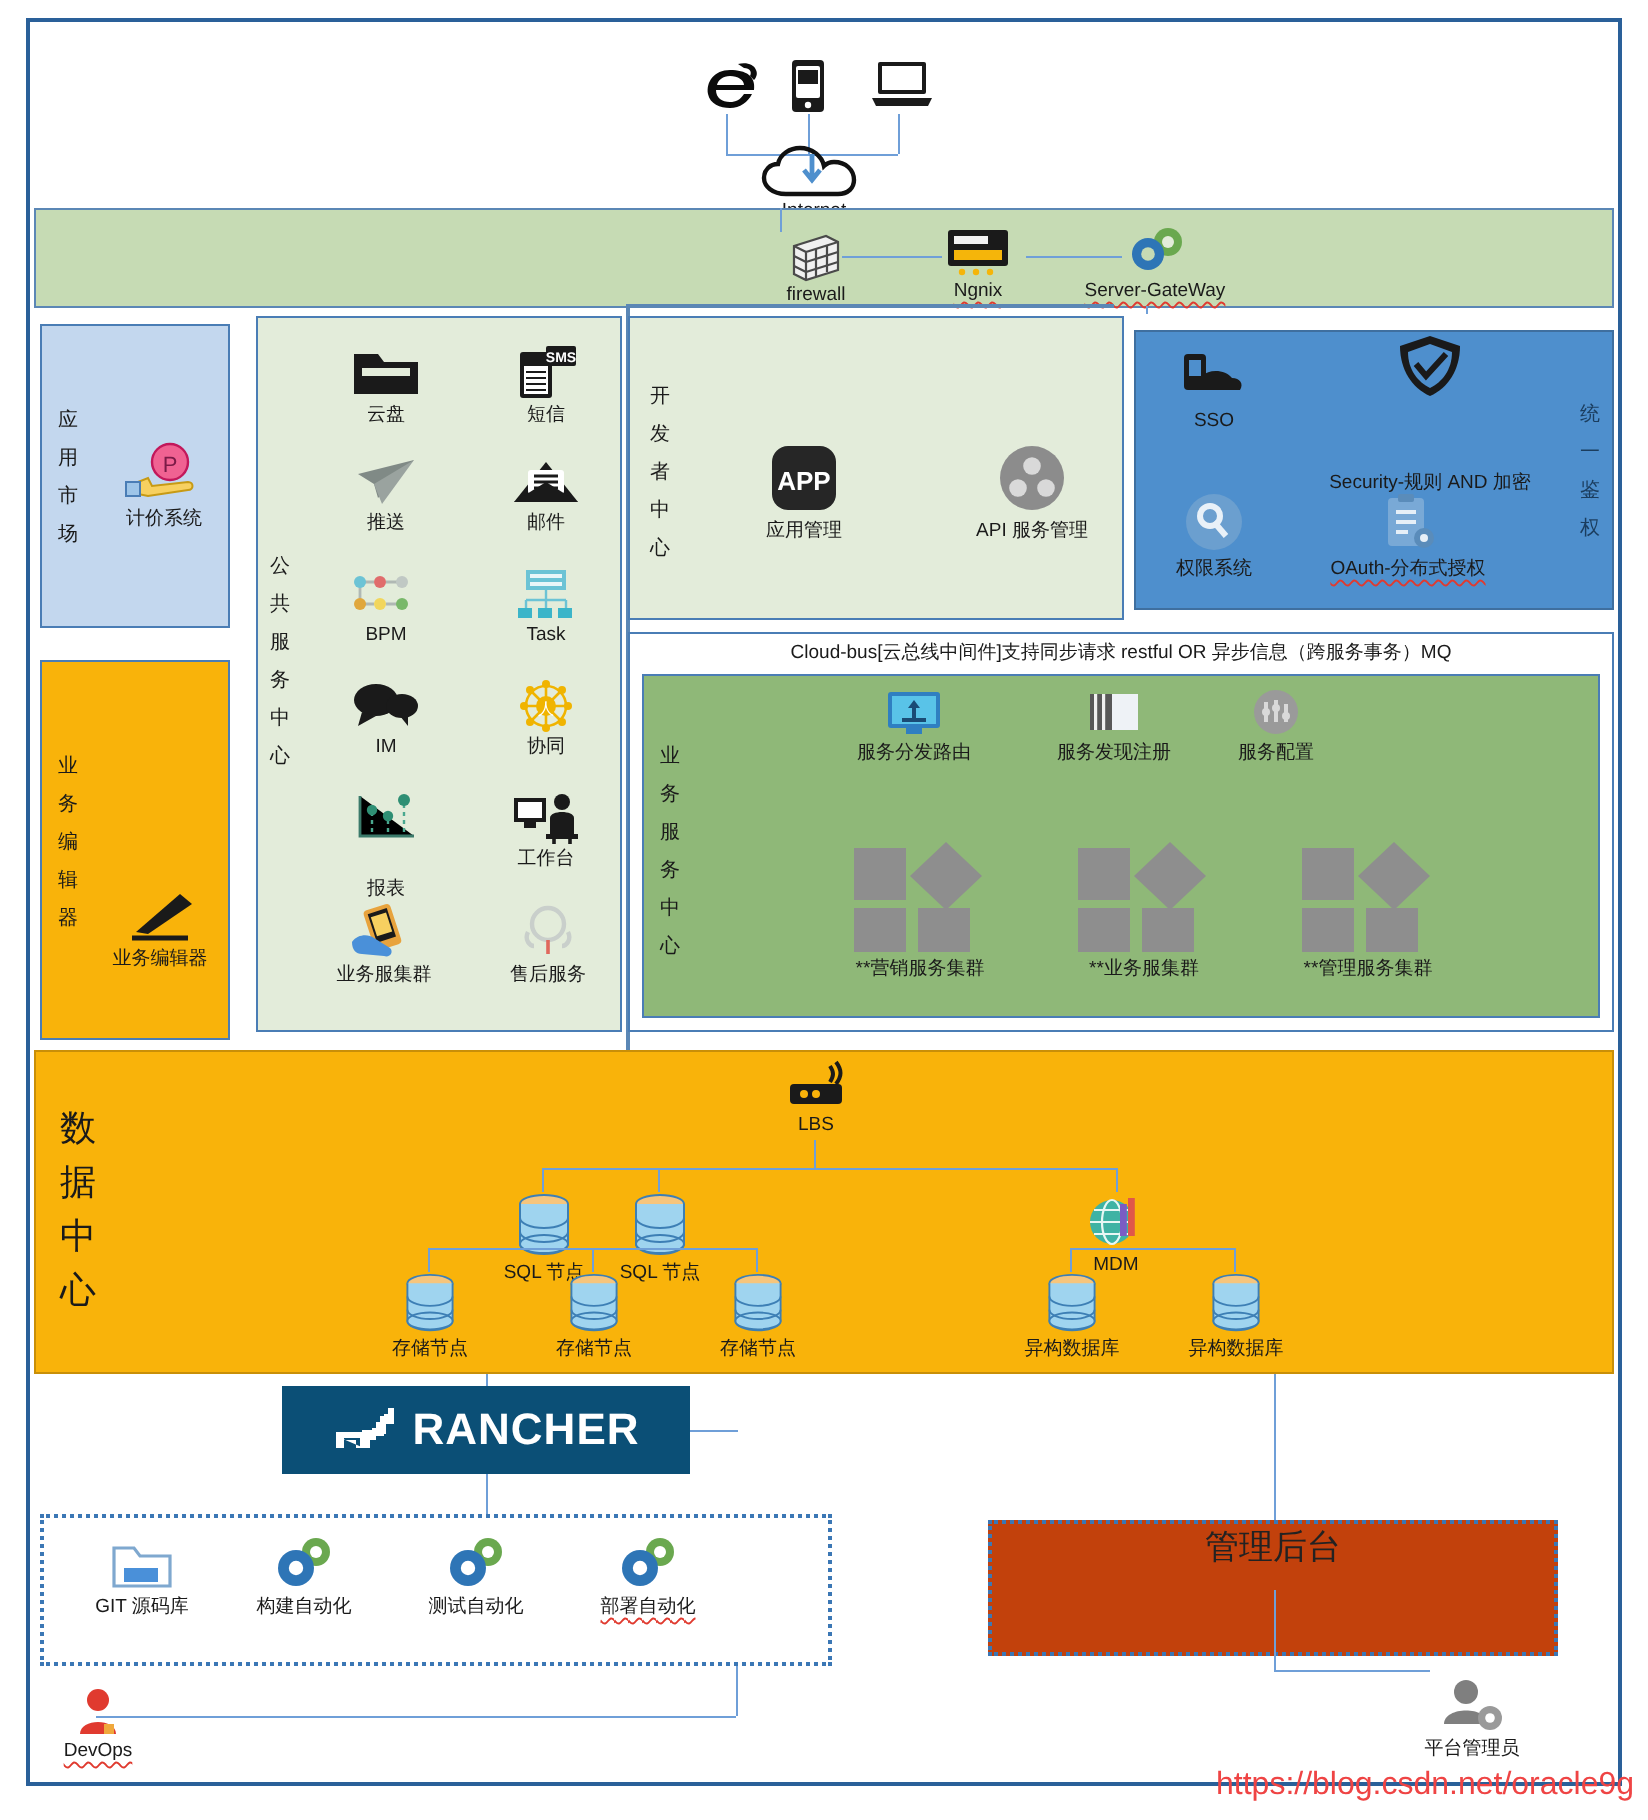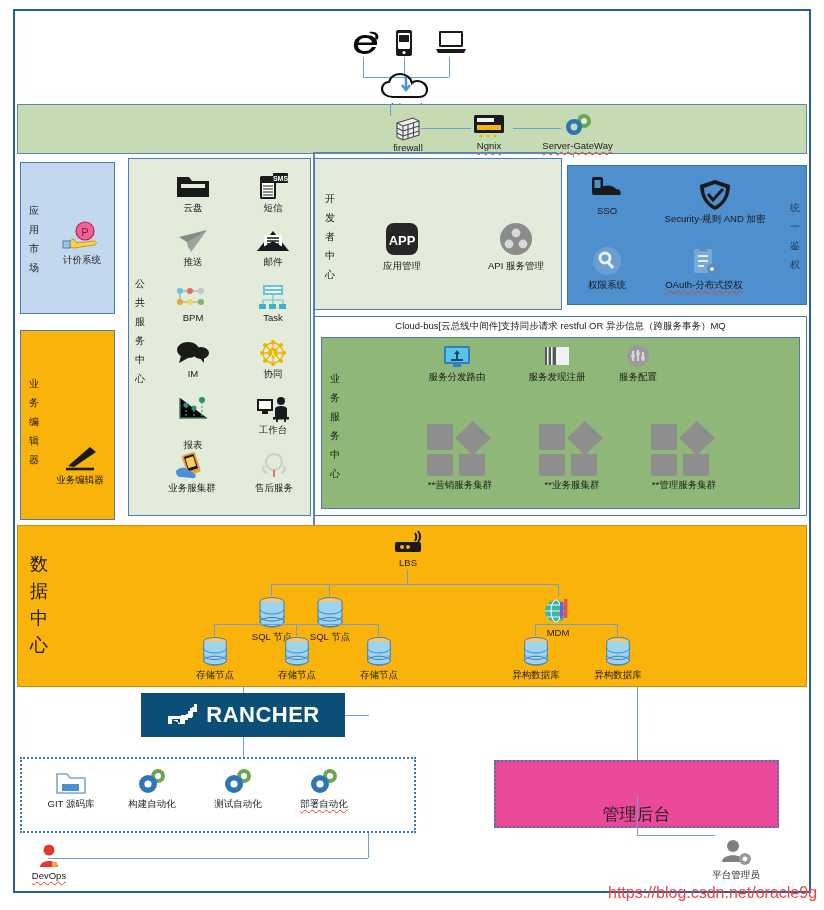--- a/index.html
+++ b/index.html
@@ -76,22 +76,22 @@
     position:absolute; left:141px; top:693px; width:204px; height:44px;
     background:#0b4f76; display:flex; align-items:center; justify-content:center; gap:6px;
   }
   #rancher-box .rtext { color:#fff; font-size:22px; font-weight:bold; letter-spacing:0.5px; }
   #devops-box {
     position:absolute; left:20px; top:757px; width:396px; height:76px;
     border:2px dotted #3b77b5; background:#fff;
   }
   #admin-box {
     position:absolute; left:494px; top:760px; width:285px; height:68px;
-    border:2px dotted #3b77b5; background:#ec4899;
-    display:flex; align-items:flex-end; justify-content:center;
+    border:2px dotted #3b77b5; background:#c2410c;
+    display:flex; align-items:flex-start; justify-content:center;
   }
   #admin-box .atext { font-size:17px; color:#222; }
 
   
   #ie-icon { position:absolute; left:336px; top:18px; }
   #mobile-icon { position:absolute; left:378px; top:18px; }
   #laptop-icon { position:absolute; left:420px; top:18px; }
   #internet-cell { position:absolute; left:362px; top:60px; width:60px; }
 
   
@@ -472,21 +472,21 @@
       <div class="ico">
         <svg width="38" height="30" viewBox="0 0 38 30">
           <rect x="4" y="3" width="11" height="18" rx="2" fill="#1a1a1a"></rect>
           <rect x="6.5" y="6" width="6" height="8" fill="#4e8fcd"></rect>
           <path d="M13 14 C17 10 25 11 28 15 C32 15 34 18 32 21 L13 21 Z" fill="#1a1a1a"></path>
         </svg>
       </div>
       <div class="lbl">SSO</div>
     </div>
 
-    <div class="cell" style="left:72px; top:12px; width:150px;">
+    <div class="cell" style="left:72px; top:0; width:150px;gap:35px;">
       <div class="ico">
         <svg width="38" height="34" viewBox="0 0 38 34">
           <path d="M19 2 L34 7 C34 19 28 28 19 32 C10 28 4 19 4 7 Z" fill="#1a1a1a"></path>
           <path d="M19 6 L30 10 C30 19 25 25 19 28 C13 25 8 19 8 10 Z" fill="#4e8fcd"></path>
           <path d="M12 16 L17 22 L27 11" fill="none" stroke="#1a1a1a" stroke-width="3"></path>
         </svg>
       </div>
       <div class="lbl">Security-规则 AND 加密</div>
     </div>
 

